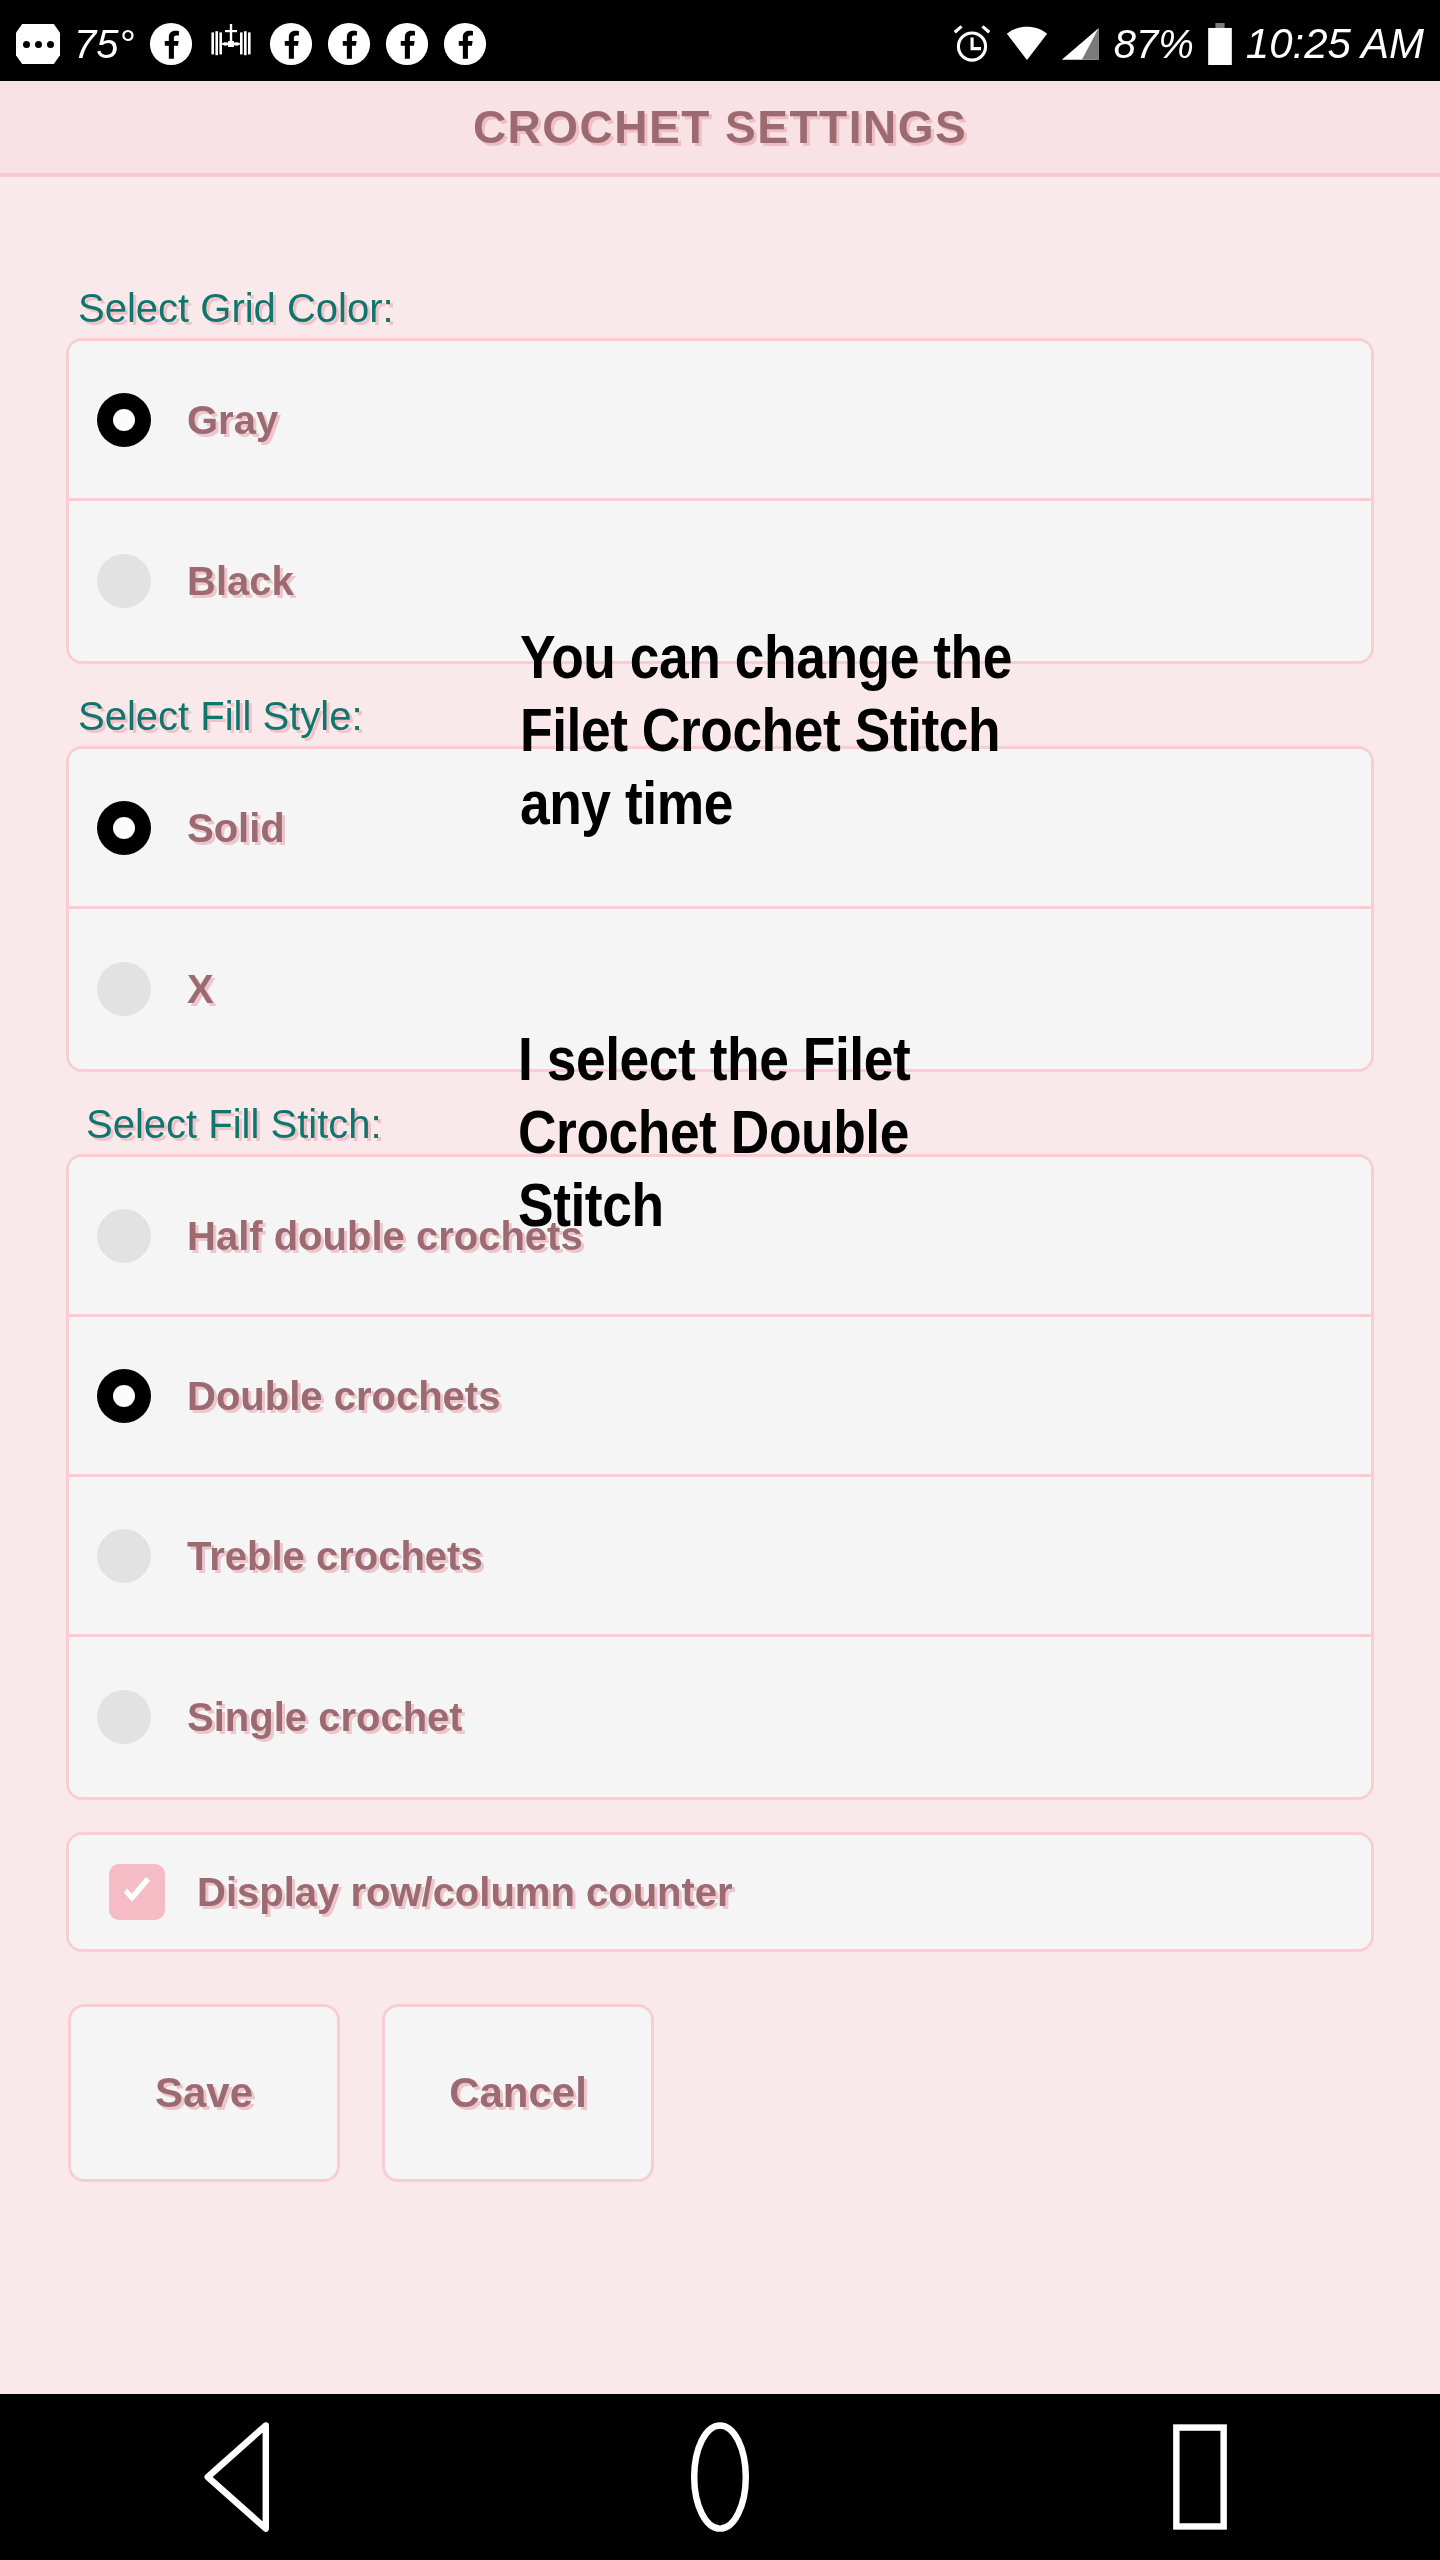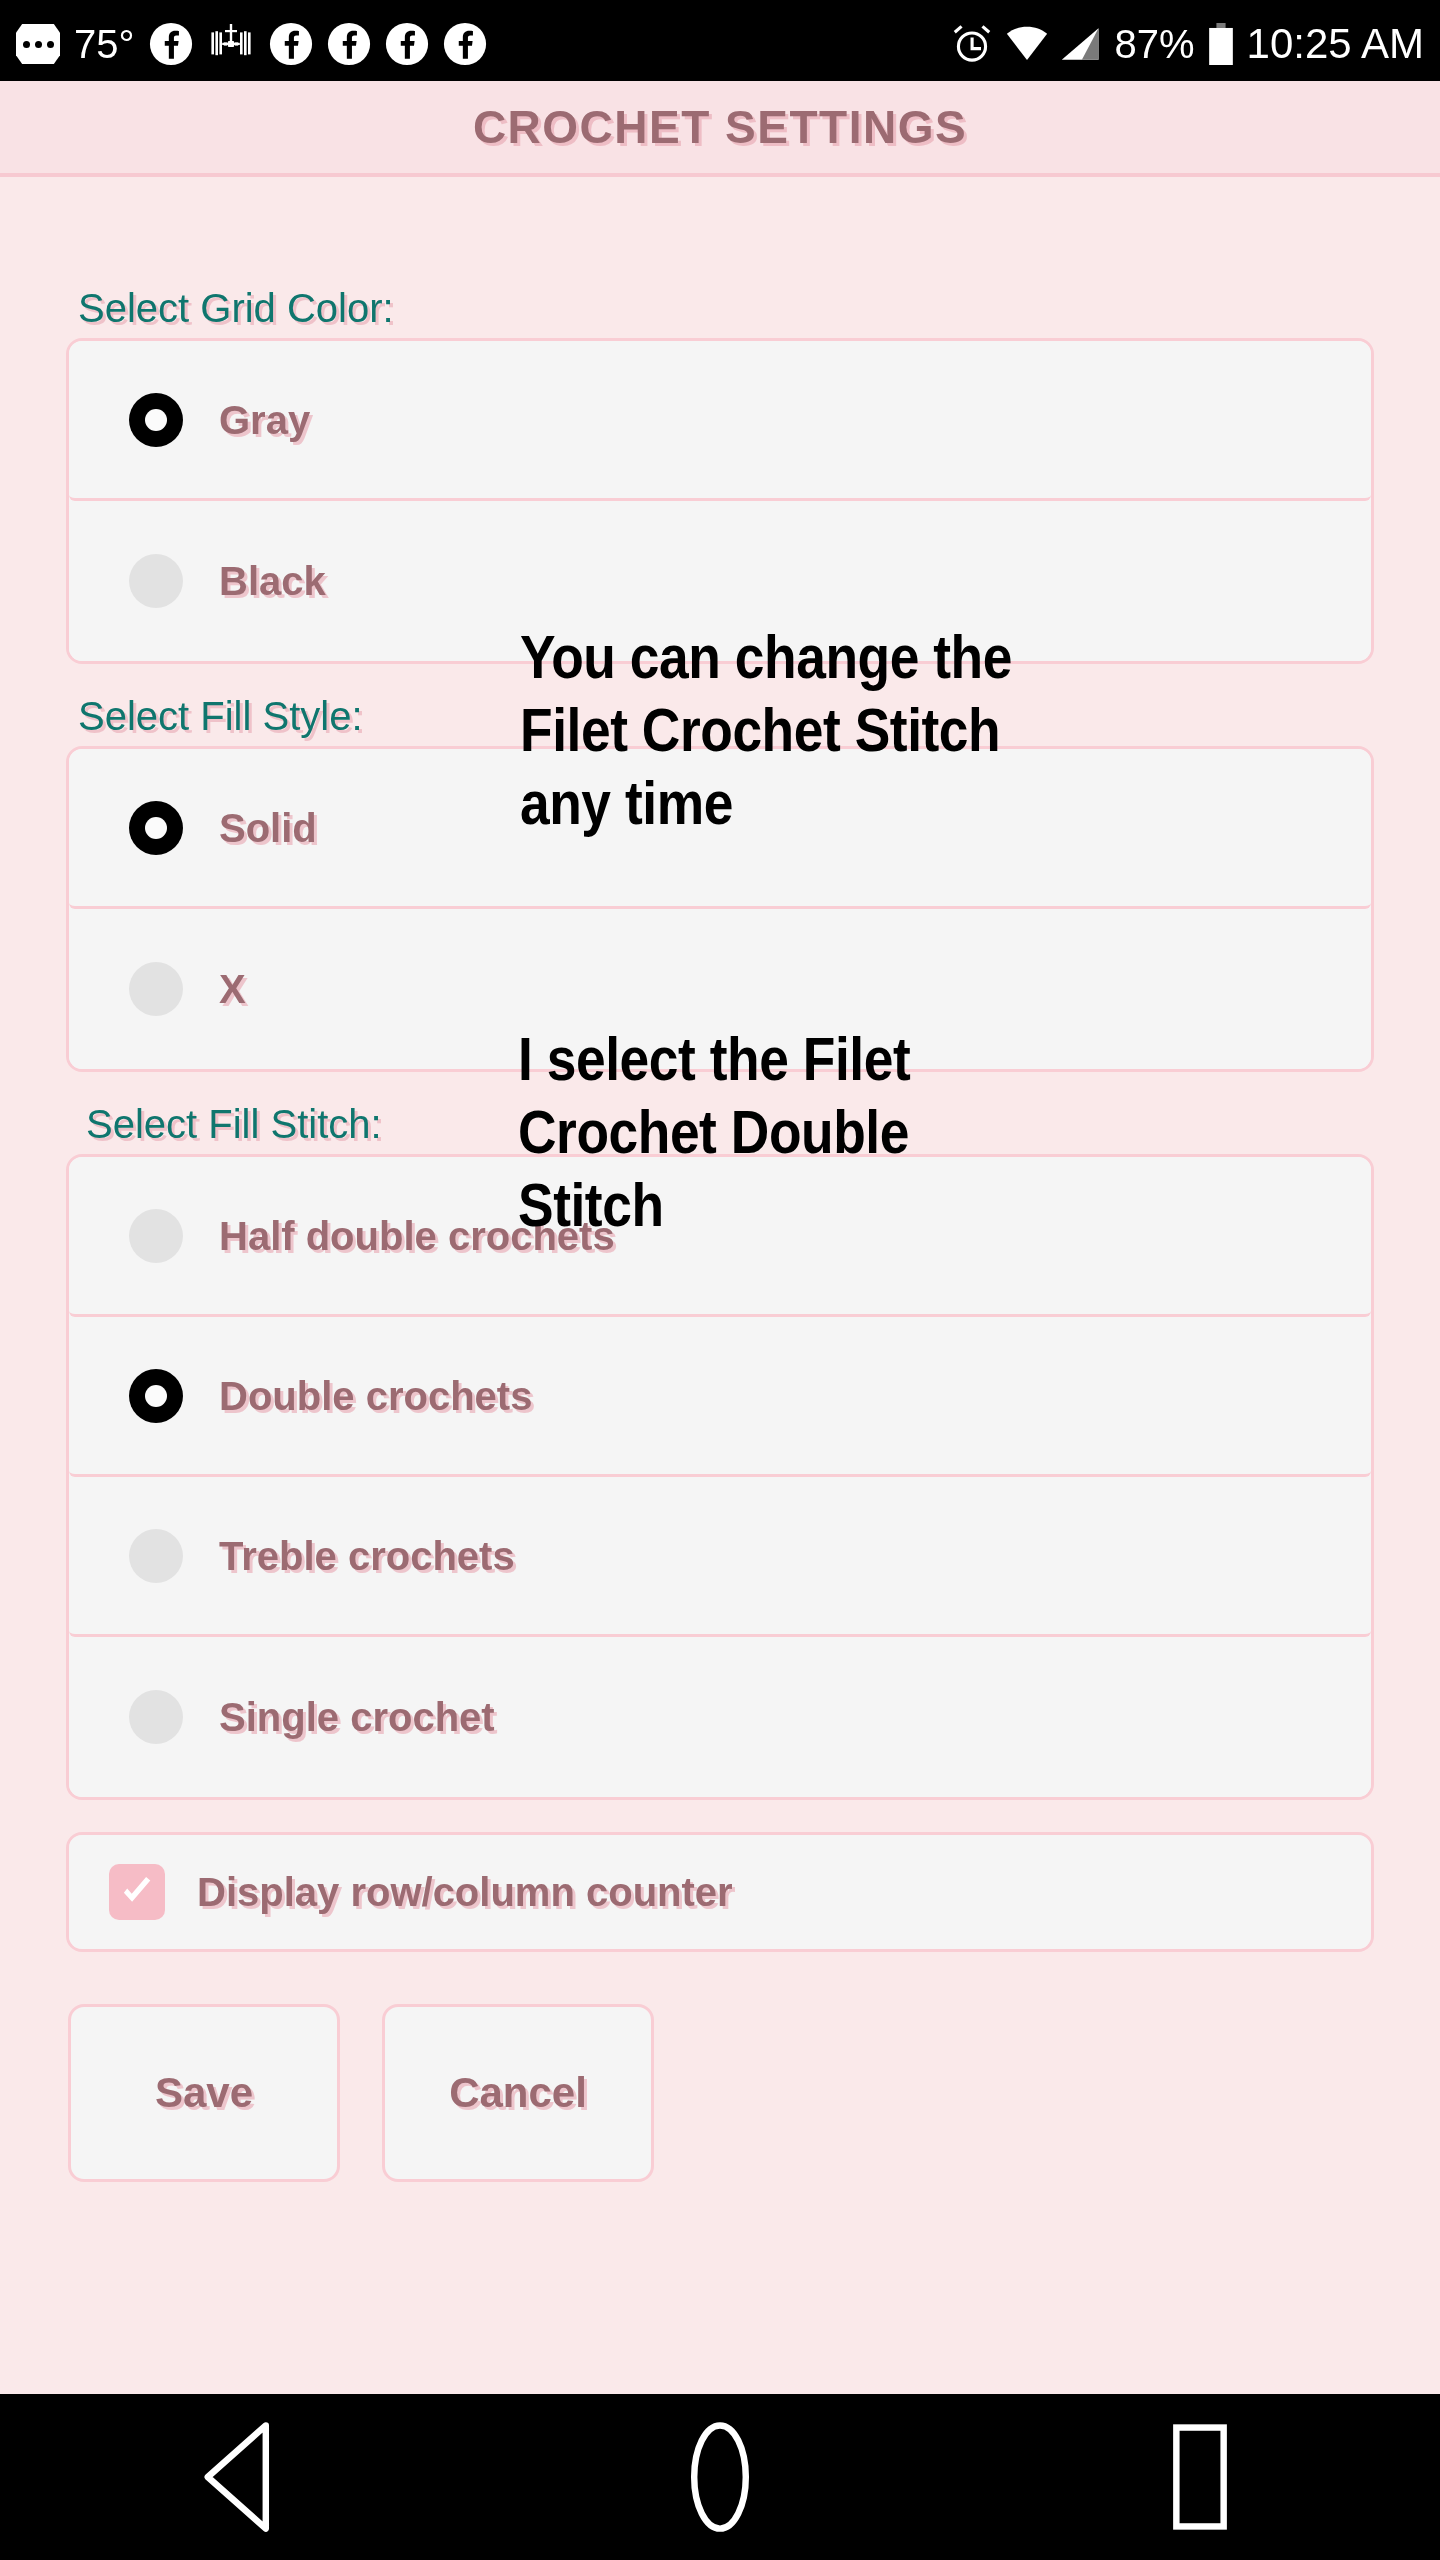--- a/index.html
+++ b/index.html
@@ -12,20 +12,21 @@
   #screen { position: relative; width: 1440px; height: 2560px; background: #fae9ea; }
 
   
   .statusbar {
     position: absolute; top: 0; left: 0;
     width: 1440px; height: 88px;
     background: #000;
     display: flex; align-items: center;
     padding: 12px 16px;
     color: #fff;
+    font-style: italic;
   }
   .sb-left { display: flex; align-items: center; gap: 14px; flex: 1 1 auto; }
   .sb-right { display: flex; align-items: center; gap: 12px; }
   .sb-text { font-size: 40px; color: #fff; letter-spacing: 0px; font-family: "Liberation Sans", sans-serif; }
   .sb-time { font-size: 42px; color: #fff; }
   .dots-badge {
     width: 44px; height: 40px; background: #fff;
     display: flex; align-items: center; justify-content: center; gap: 5px;
     clip-path: polygon(14% 0, 86% 0, 100% 22%, 100% 78%, 86% 100%, 14% 100%, 0 78%, 0 22%);
   }
@@ -70,24 +71,23 @@
 
   .card {
     background: #f5f5f5;
     border: 3px solid #f9cdd4;
     border-radius: 16px;
     overflow: hidden;
   }
   .opt-row {
     display: flex; align-items: center;
     height: 160px;
-    padding-left: 60px;
+    padding-left: 28px;
     border-bottom: 3px solid #f9cdd4;
     background: #f5f5f5;
-    border-radius: 6px;
   }
   .opt-row:last-child { border-bottom: none; }
 
   .radio { width: 54px; height: 54px; border-radius: 50%; flex: 0 0 auto; margin-right: 36px; }
   .radio.off { background: #e2e2e2; }
   .radio.on  { background: #000; position: relative; }
   .radio.on::after {
     content: ""; position: absolute; top: 50%; left: 50%;
     width: 22px; height: 22px; margin: -11px 0 0 -11px;
     background: #fbfbfb; border-radius: 50%;

